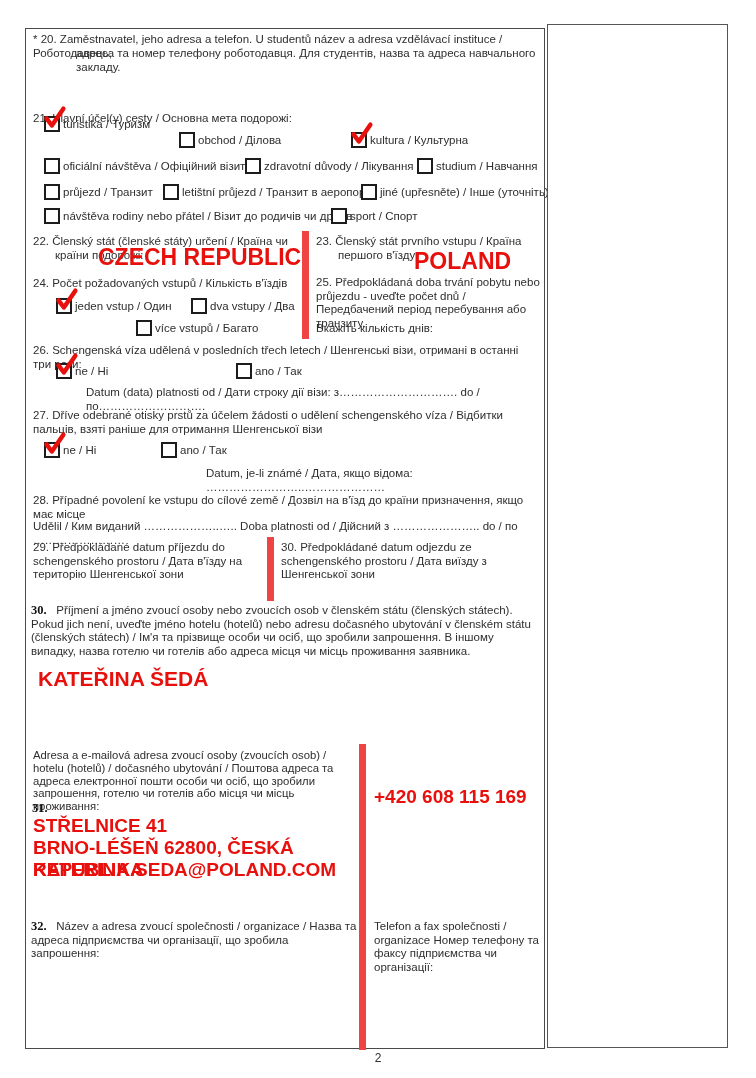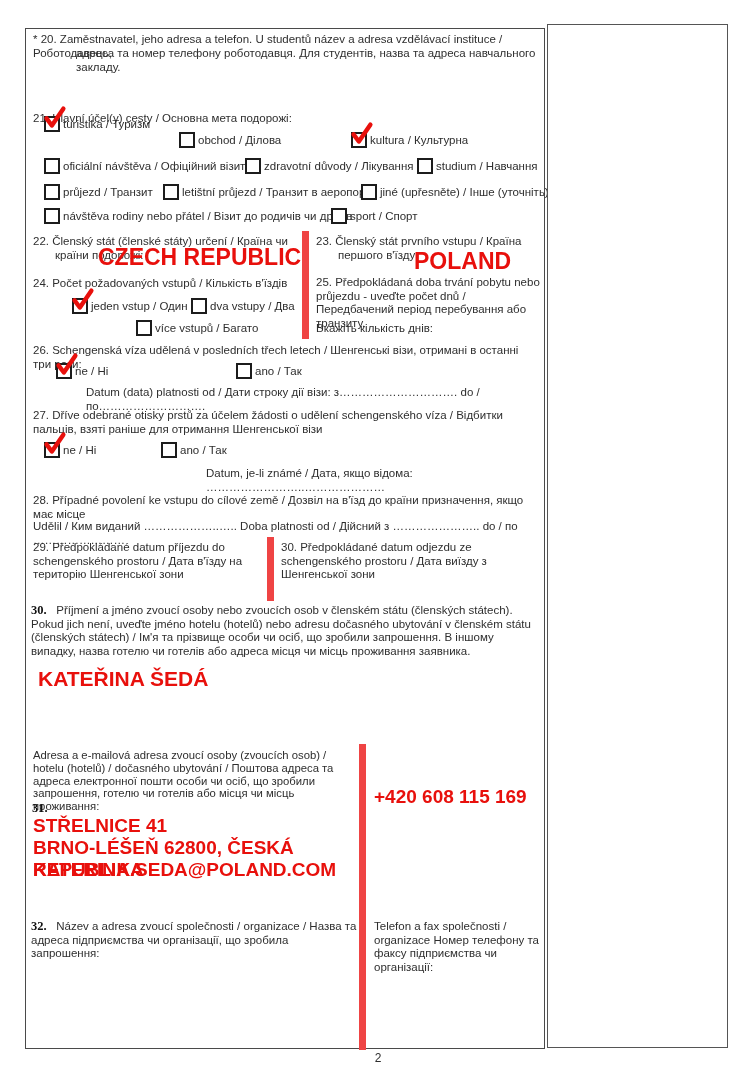--- a/index.html
+++ b/index.html
@@ -104,21 +104,21 @@
       </div>
       <div class="cell-r" style="left:283px;width:237px;">
         <div class="lbl abs hang" style="left:7px;top:4px;width:220px;">23. Členský stát prvního vstupu / Країна першого в'їзду:</div>
         <div class="red abs" style="left:105px;top:17px;font-size:23px;">POLAND</div>
       </div>
     </div>
 
     <div class="row bt" style="top:243px;height:67px;">
       <div class="cell-l" style="width:283px;">
         <div class="lbl abs" style="left:7px;top:5px;width:270px;">24. Počet požadovaných vstupů / Кількість в'їздів</div>
-        <div class="opt" style="left:30px;top:26px;margin-left:16px;">
+        <div class="opt" style="left:30px;top:26px;">
           <span class="cb">
               <svg viewBox="0 0 26 26">
                 <path d="M4 14 L10 22 L23 3" fill="none" stroke="#e8100c" stroke-width="5" stroke-linecap="round" stroke-linejoin="round"></path>
               </svg>
             </span>
           <span>jeden vstup / Один</span>
         </div>
         <div class="opt" style="left:165px;top:26px;">
           <span class="cb"></span>
           <span>dva vstupy / Два</span>

